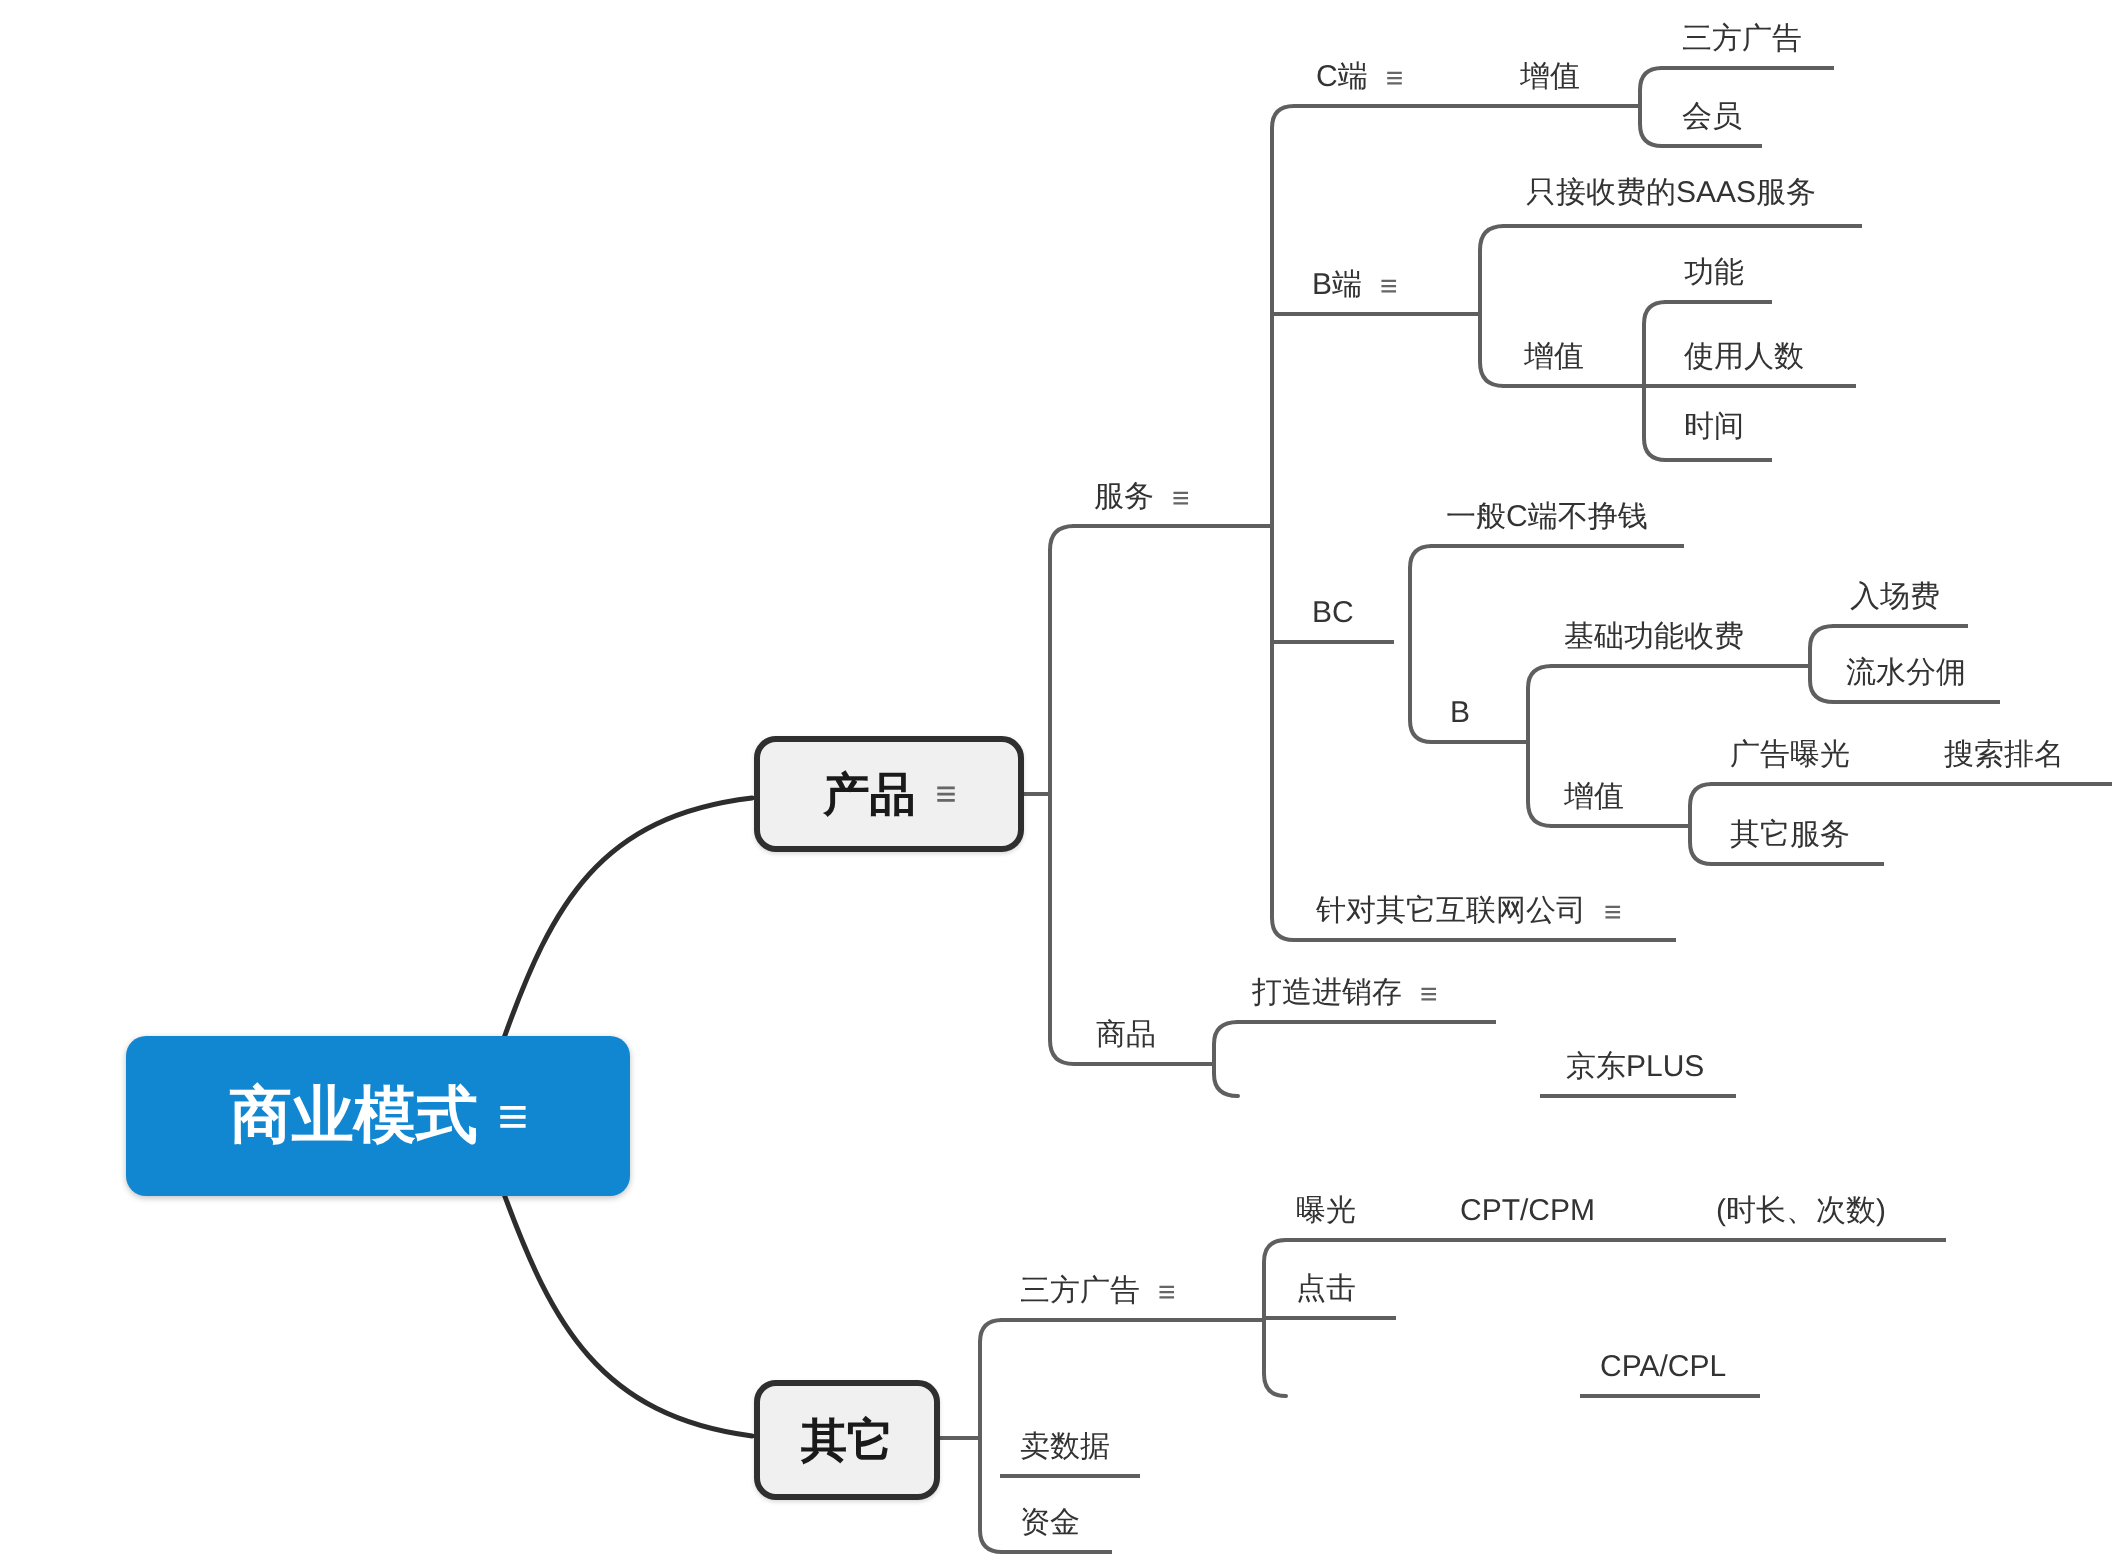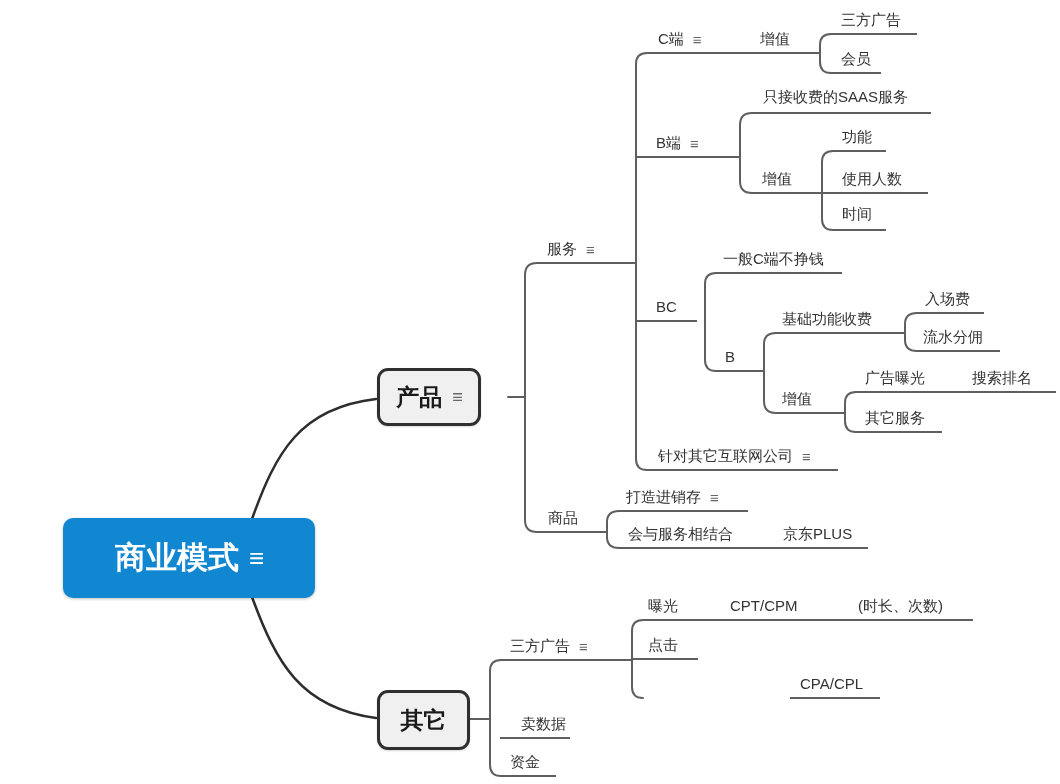--- a/index.html
+++ b/index.html
@@ -44,21 +44,21 @@
     <path d="M619 511 Q607 511 607 522 L607 537 Q607 548 619 548"></path>
     <path d="M470 719 H490 M501 660 Q490 660 490 671 L490 765 Q490 776 501 776"></path>
     <path d="M643 620 Q632 620 632 631 L632 687 Q632 698 643 698"></path>
   </svg>
 
   <div class="box rootbox" style="left:63px;top:518px;width:252px;height:80px;font-size:31px;">
     <span>商业模式</span>
     <span class="ni">≡</span>
   </div>
 
-  <div class="box" style="left:377px;top:368px;width:104px;height:58px;font-size:23px;">
+  <div class="box" style="left:377px;top:368px;width:135px;height:58px;font-size:23px;">
     <span>产品</span>
     <span class="ni">≡</span>
   </div>
 
   <div class="box" style="left:377px;top:690px;width:93px;height:60px;font-size:23px;">
     <span>其它</span>
   </div>
 
   <div class="topic" style="left:536px;top:237px;width:100px;padding-left:11px;">
     <span>服务</span>
@@ -135,23 +135,20 @@
     <span class="ni">≡</span>
   </div>
 
   <div class="topic" style="left:537px;top:506px;width:70px;padding-left:11px;">
     <span>商品</span>
   </div>
   <div class="topic" style="left:618px;top:485px;width:130px;padding-left:8px;text-align:right;">
     <span>打造进销存</span>
     <span class="ni">≡</span>
   </div>
-  <div class="topic" style="left:618px;top:522px;width:152px;padding-left:10px;">
-    <span>会与服务相结合</span>
-  </div>
   <div class="topic" style="left:770px;top:522px;width:98px;padding-left:13px;">
     <span>京东PLUS</span>
   </div>
 
   <div class="topic" style="left:500px;top:634px;width:132px;padding-left:10px;">
     <span>三方广告</span>
     <span class="ni">≡</span>
   </div>
   <div class="topic" style="left:643px;top:594px;width:77px;padding-left:5px;">
     <span>曝光</span>
@@ -161,20 +158,20 @@
   </div>
   <div class="topic" style="left:853px;top:594px;width:120px;padding-left:5px;">
     <span>(时长、次数)</span>
   </div>
   <div class="topic" style="left:632px;top:633px;width:66px;padding-left:16px;">
     <span>点击</span>
   </div>
   <div class="topic" style="left:790px;top:672px;width:90px;padding-left:10px;">
     <span>CPA/CPL</span>
   </div>
-  <div class="topic" style="left:500px;top:712px;width:70px;padding-left:10px;justify-content:flex-end;">
+  <div class="topic" style="left:500px;top:712px;width:70px;padding-left:10px;">
     <span>卖数据</span>
   </div>
   <div class="topic" style="left:500px;top:750px;width:56px;padding-left:10px;">
     <span>资金</span>
   </div>
 
 </div>
 
 </body></html>

